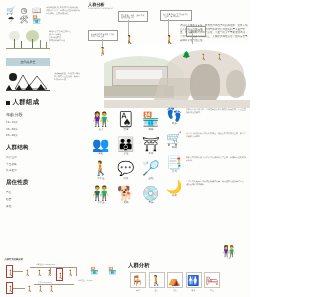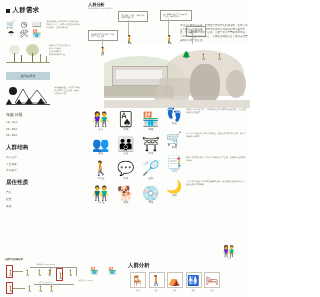--- a/index.html
+++ b/index.html
@@ -153,24 +153,20 @@
     <div class="cl-tree" style="left:86px;top:20px;width:30px;height:40px;background:#b9b0a4;border-radius:45% 45% 40% 40%;opacity:.85;"></div>
     <div class="cl-tree" style="left:122px;top:26px;width:20px;height:28px;background:#c6bfb4;opacity:.8;"></div>
     <div style="position:absolute;left:78px;top:8px;font-size:7px;line-height:1;color:#4a6b3a;">🌲</div>
     <div style="position:absolute;left:96px;top:10px;font-size:6px;line-height:1;color:#2f2f2a;">🚶</div>
     <div style="position:absolute;left:112px;top:10px;font-size:6px;line-height:1;color:#2f2f2a;">🚶</div>
     <div class="cl-path" style="left:0px;top:56px;width:146px;height:8px;background:#e2ddd5;"></div>
   </div>
 
   <div class="col-left">
 
-    <div class="sechead">
-      <span class="sqmark"></span>
-      <span class="t-sec">人群需求</span>
-    </div>
 
     <div class="blk-need">
       <div>
         <div class="iconrow">
           <span class="gicon">🛒</span>
           <span class="gicon">◷</span>
           <span class="gicon">📖</span>
         </div>
         <div class="iconrow">
           <span class="gicon">☂</span>
@@ -211,20 +207,24 @@
           <polygon points="3,13 6,18 0,18" fill="#1d1d1b"></polygon>
           <polygon points="13,13 16,18 10,18" fill="#1d1d1b"></polygon>
           <polygon points="23,12 27,18 19,18" fill="#1d1d1b"></polygon>
           <polygon points="35,12 39,18 31,18" fill="#1d1d1b"></polygon>
           <rect x="0" y="18" width="44" height="0.8" fill="#1d1d1b"></rect>
         </svg>
       </div>
       <div class="needtxt t-nano">场地高差明显，台地式布局使部分院落可达性较弱，老年人出行存在不便。</div>
     </div>
 
+    <div class="sechead" style="margin-top:3px;">
+      <span class="sqmark"></span>
+      <span class="t-sec">人群组成</span>
+    </div>
 
     <div class="barblock">
       <div class="subhead">年龄分段</div>
       <div class="barrow">
         <span class="barlabel">18~35岁</span>
         <span class="bartrack"><span class="barfill" style="width:62%"></span></span>
       </div>
       <div class="barrow">
         <span class="barlabel">36~60岁</span>
         <span class="bartrack"><span class="barfill" style="width:78%"></span></span>

